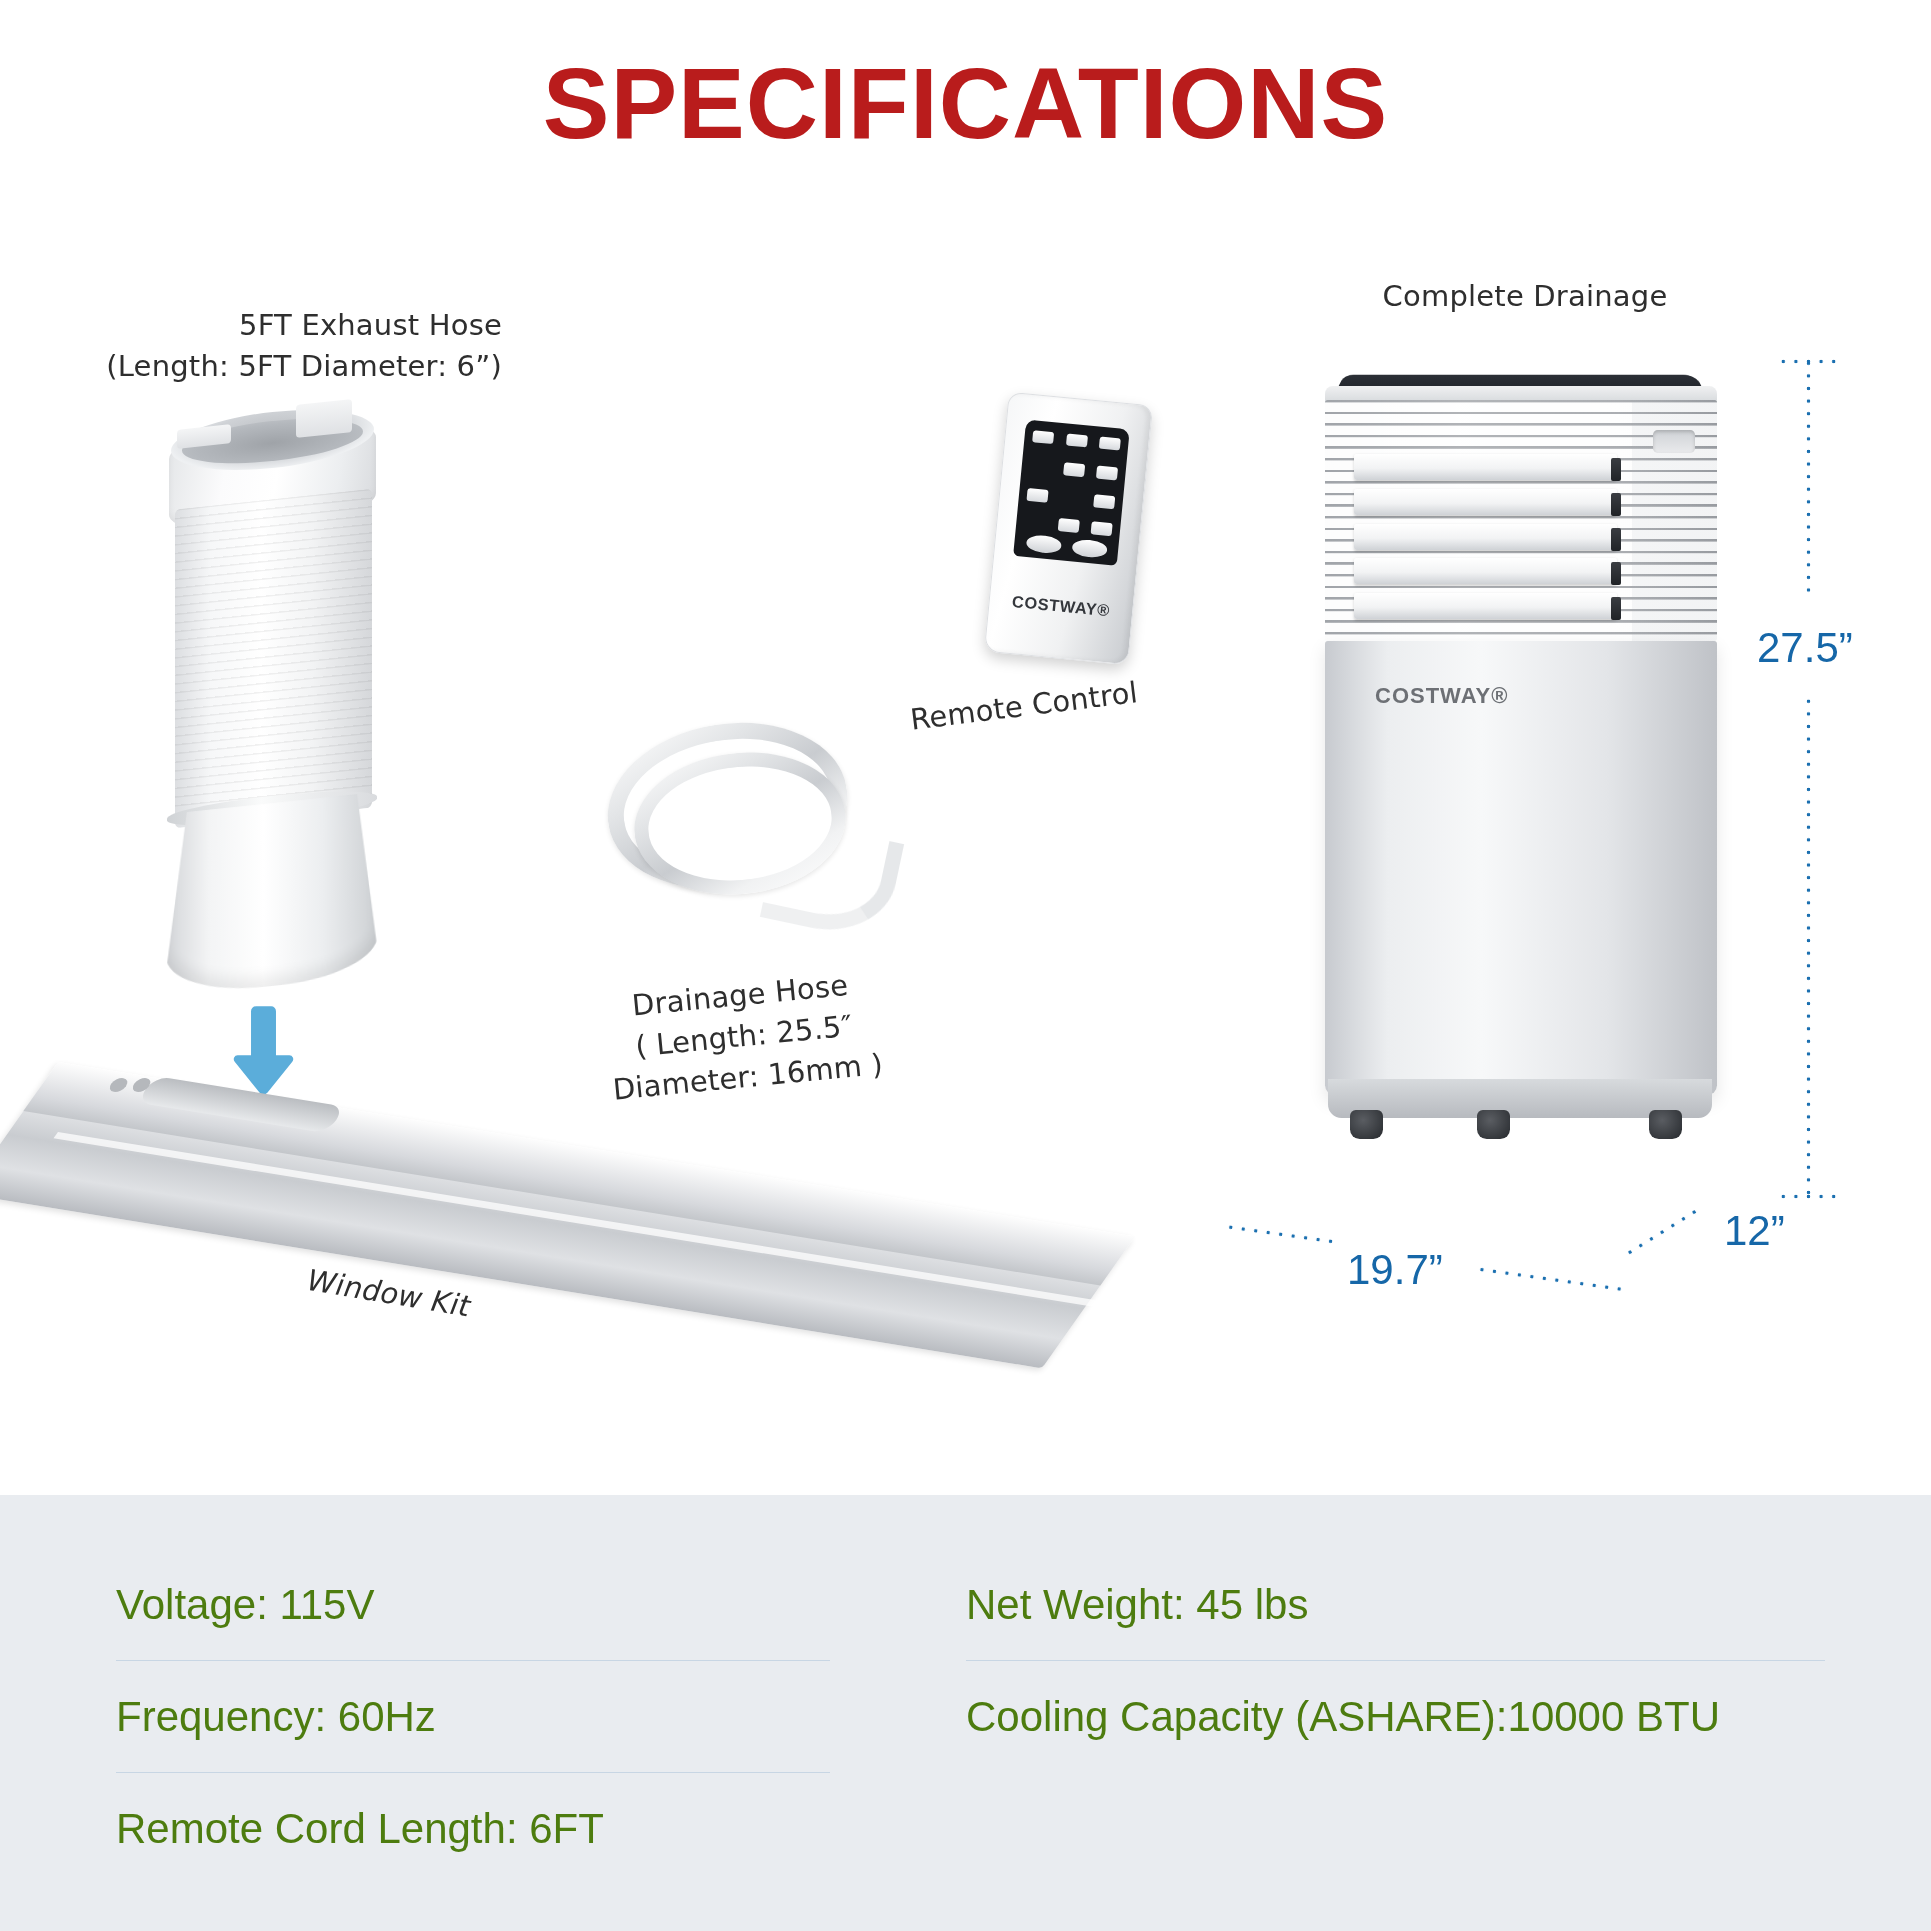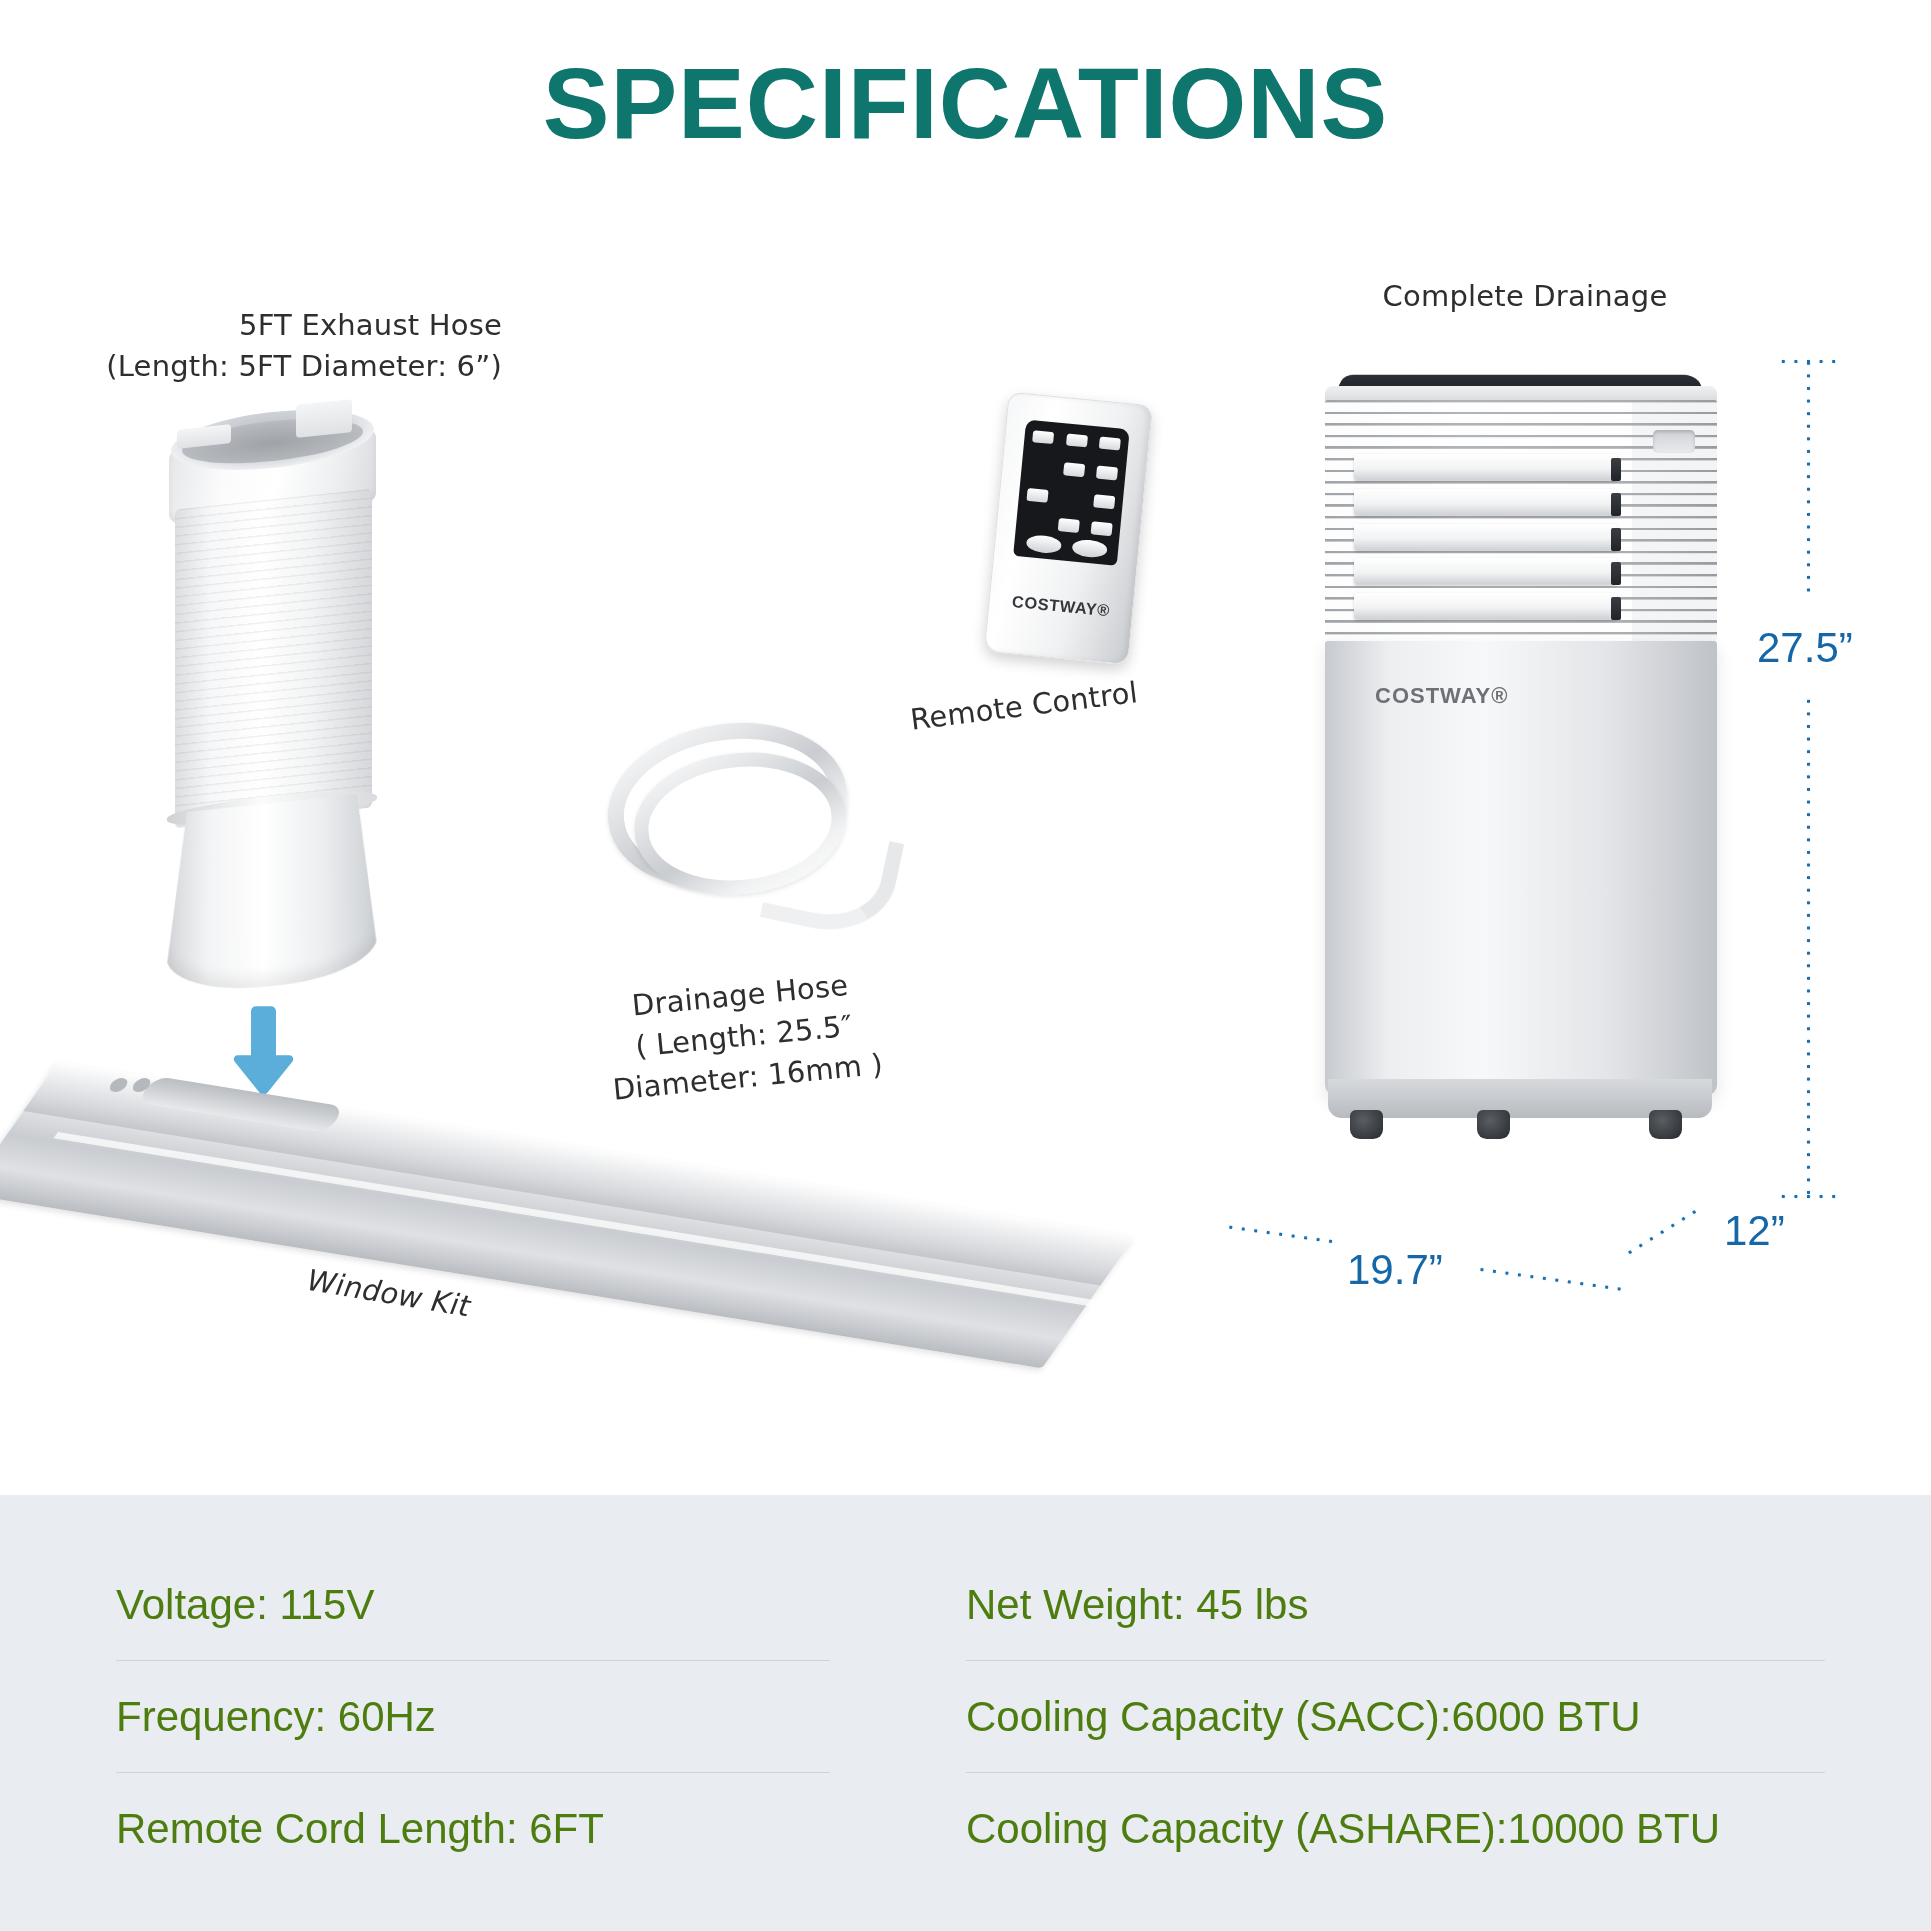--- a/index.html
+++ b/index.html
@@ -16,21 +16,21 @@
   }
 
   
   .title {
     position: absolute;
     top: 46px; left: 0; width: 1931px;
     text-align: center;
     font-size: 100px;
     font-weight: 700;
     letter-spacing: 1px;
-    color: #0f766e;
+    color: #b91c1c;
     font-family: "Liberation Sans", sans-serif;
   }
 
   
   .lbl {
     position: absolute;
     color: #2e2e2e;
     font-size: 29px;
     line-height: 1.42;
     font-family: "DejaVu Sans", sans-serif;
@@ -399,20 +399,19 @@
   <div id="spec-panel">
 
     <div class="spec-col left">
       <div class="spec-row">Voltage: 115V</div>
       <div class="spec-row">Frequency: 60Hz</div>
       <div class="spec-row">Remote Cord Length: 6FT</div>
     </div>
 
     <div class="spec-col right">
       <div class="spec-row">Net Weight:   45 lbs</div>
-      <div class="spec-row">Cooling Capacity (SACC):6000 BTU</div>
       <div class="spec-row">Cooling Capacity (ASHARE):10000 BTU</div>
     </div>
 
   </div>
 
 </div>
 
 
 </body></html>

